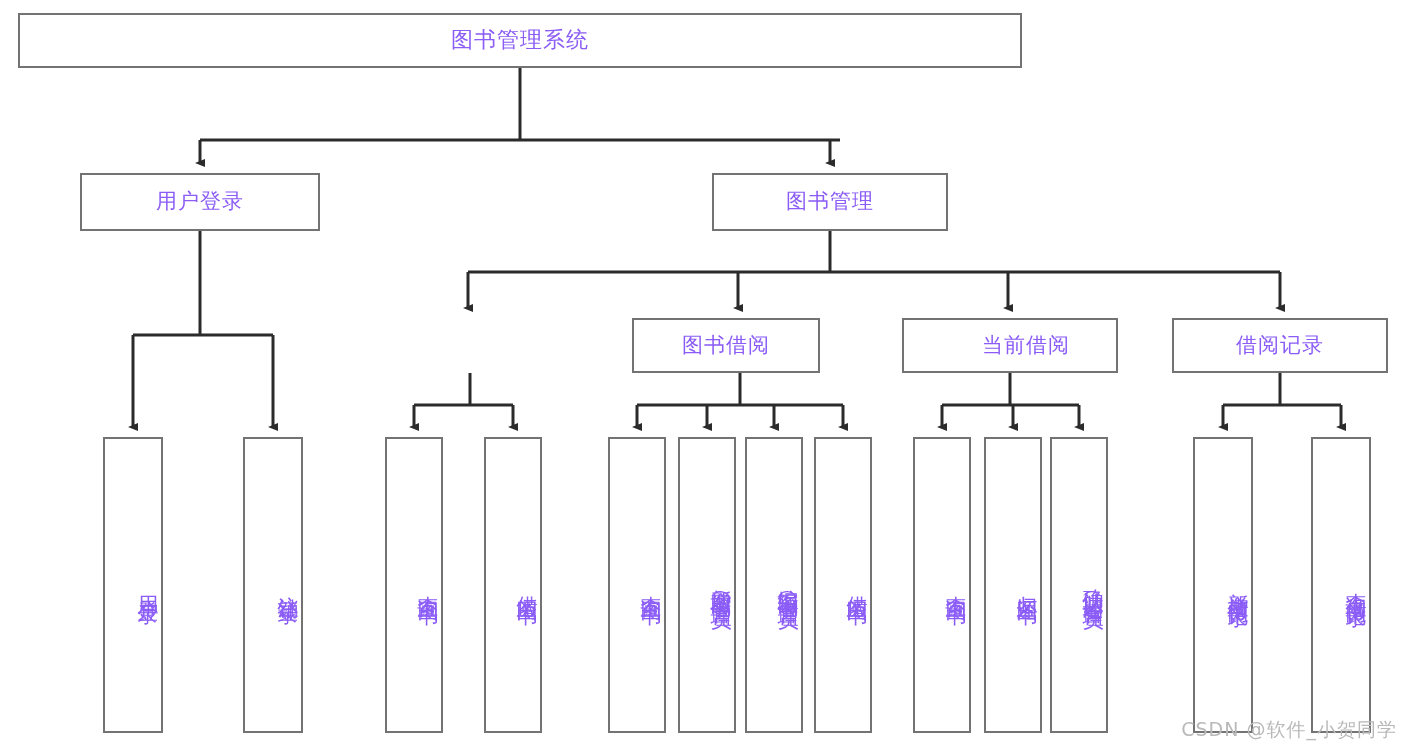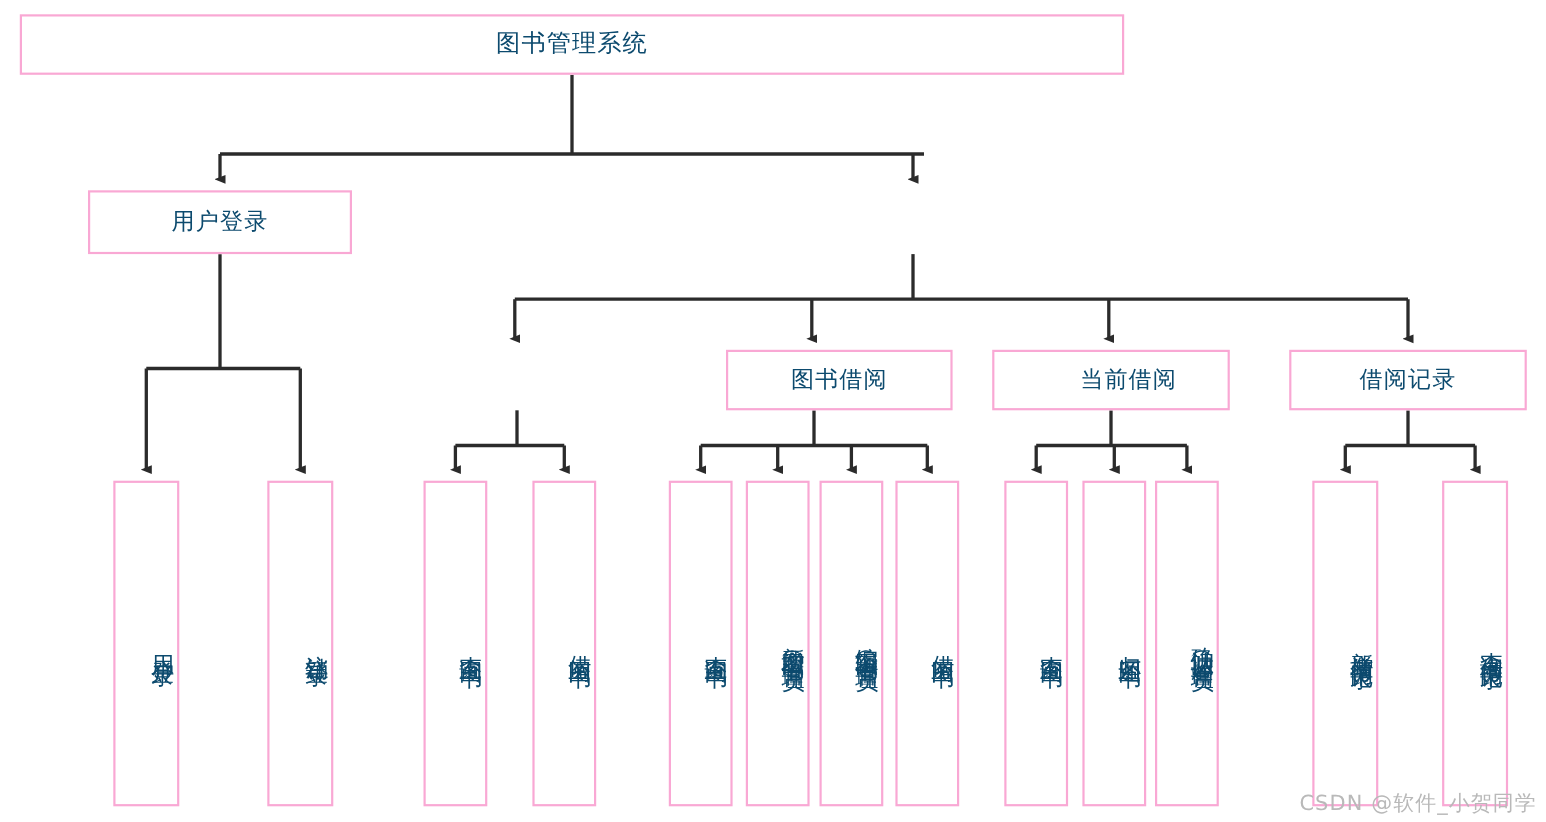--- a/index.html
+++ b/index.html
@@ -22,26 +22,26 @@
     position: absolute;
     left: 0;
     top: 0;
     width: 1405px;
     height: 747px;
     pointer-events: none;
   }
   .node {
     position: absolute;
     box-sizing: border-box;
-    border: 2px solid #f9a8d4;
+    border: 2px solid #737373;
     background: #ffffff;
     display: flex;
     align-items: center;
     justify-content: center;
-    color: #0c4a6e;
+    color: #8b5cf6;
     text-align: left;
   }
   .node.horiz {
     font-size: 21px;
     letter-spacing: 1px;
     line-height: 1.2;
   }
   .node.root {
     font-size: 22px;
   }
@@ -126,22 +126,25 @@
     </g>
   </svg>
 
   <div class="node horiz root" style="left:18px; top:13px; width:1004px; height:55px;">
     <span>图书管理系统</span>
   </div>
 
   <div class="node horiz" style="left:80px; top:173px; width:240px; height:58px;">
     <span>用户登录</span>
   </div>
+  <div class="node horiz" style="left:712px; top:173px; width:236px; height:58px;">
+    <span>图书管理</span>
+  </div>
 
-  <div class="node horiz" style="left:660px; top:318px; width:206px; height:55px;">
+  <div class="node horiz" style="left:632px; top:318px; width:188px; height:55px;">
     <span>图书借阅</span>
   </div>
   <div class="node horiz" style="left:902px; top:318px; width:216px; height:55px;padding-left:32px;">
     <span>当前借阅</span>
   </div>
   <div class="node horiz" style="left:1172px; top:318px; width:216px; height:55px;">
     <span>借阅记录</span>
   </div>
 
   <div class="node vert" style="left:103px; top:437px; width:60px; height:296px;">

